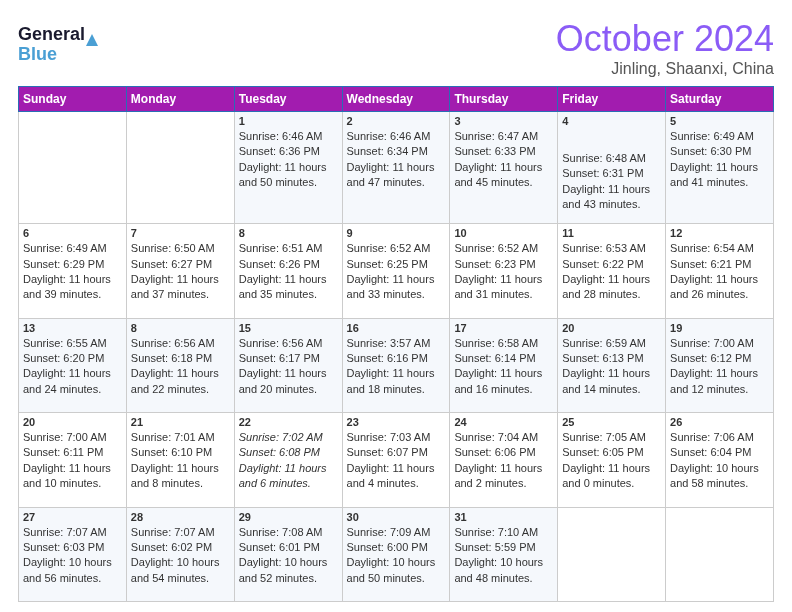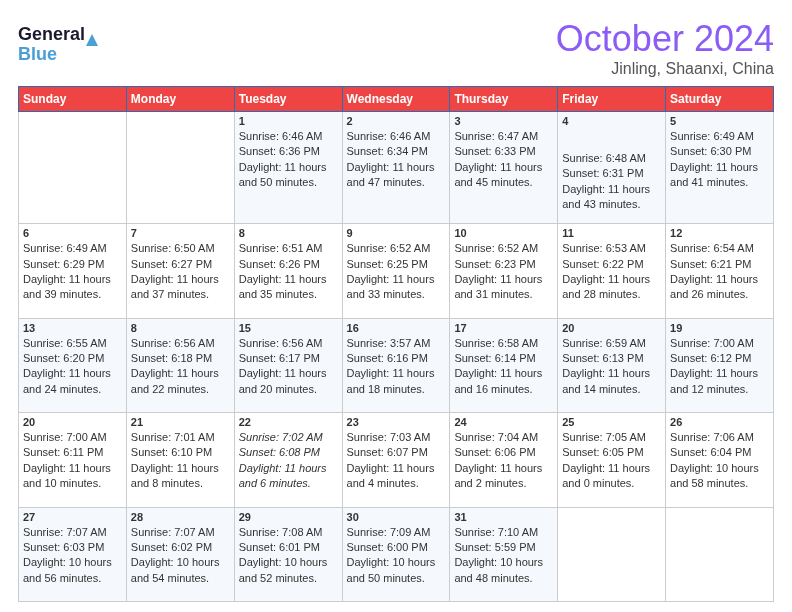--- a/index.html
+++ b/index.html
@@ -39,21 +39,21 @@
     .location {
       font-size: 16px;
       color: #555;
     }
     table {
       width: 100%;
       border-collapse: collapse;
       flex: 1;
     }
     thead tr th {
-      background: #ef4444;
+      background: #a21caf;
       color: #fff;
       font-size: 12px;
       font-weight: bold;
       padding: 5px 4px;
       text-align: left;
       border: 1px solid #2a6db5;
     }
     tbody tr td {
       border: 1px solid #ccc;
       vertical-align: top;

